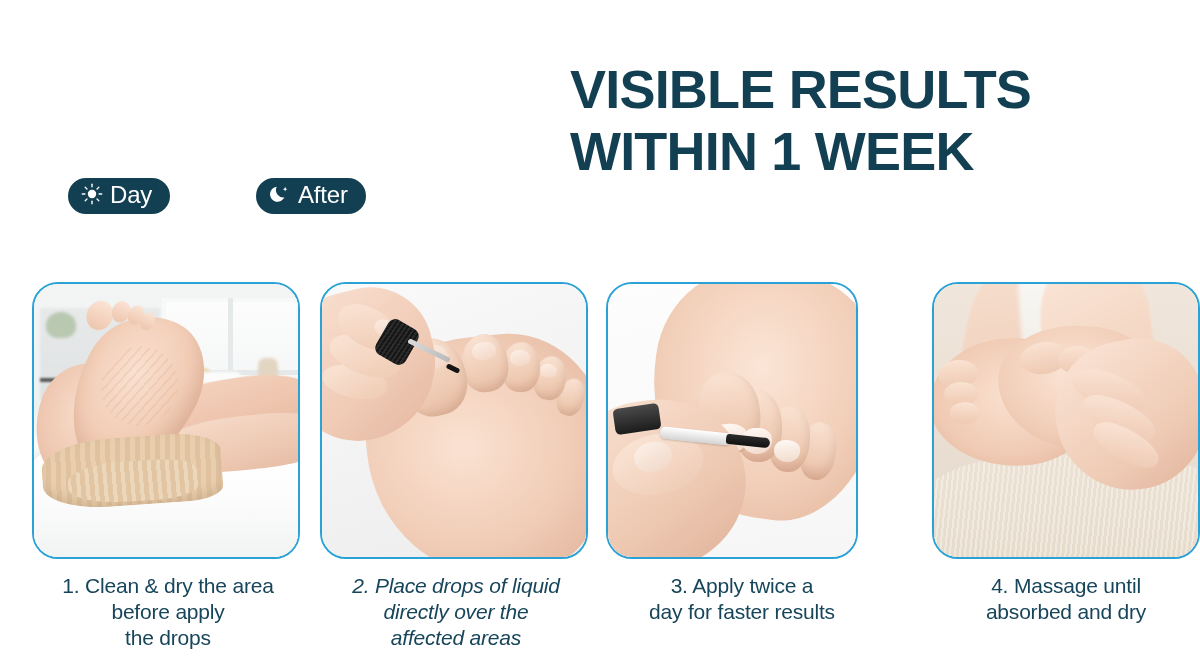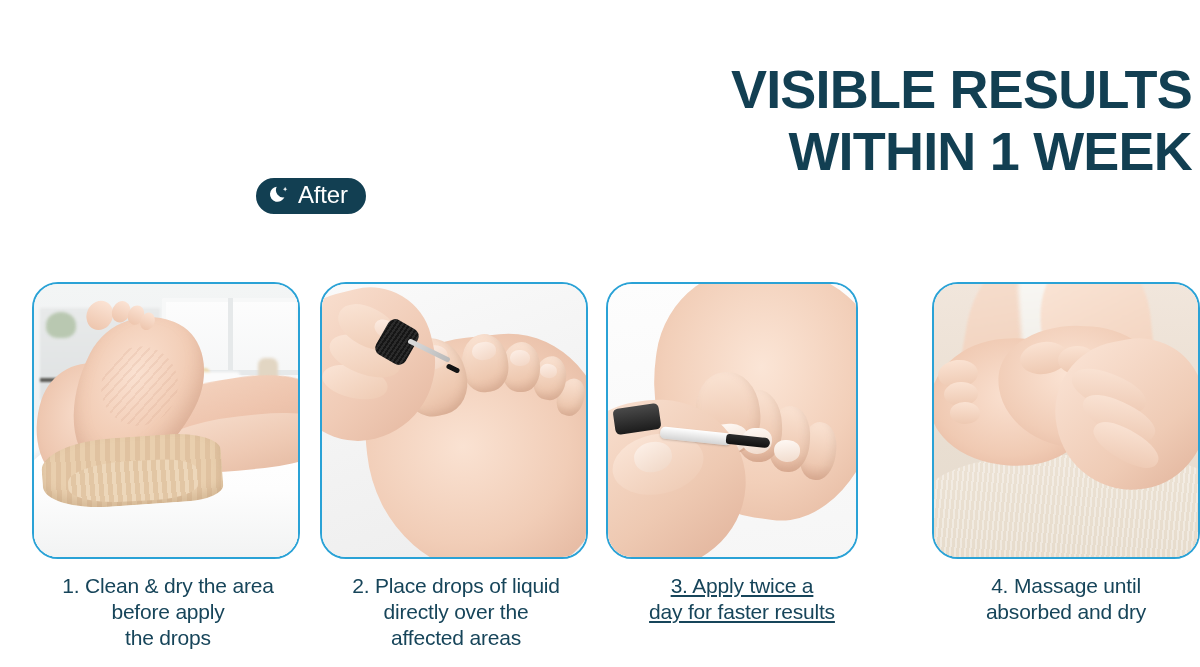--- a/index.html
+++ b/index.html
@@ -77,21 +77,21 @@
     top: -1px;
   }
   .badge-icon { display: block; flex: none; }
 
   
   .headline {
     position: absolute;
     left: 570px;
     top: 58px;
     width: 622px;
-    text-align: right;
+    text-align: left;
     color: #123F52;
     font-size: 54px;
     line-height: 62px;
     font-weight: 700;
     letter-spacing: -0.8px;
     white-space: pre-line;
   }
 
   
   .cards-row {
@@ -101,21 +101,21 @@
     width: 1068px;
     height: 385px;
   }
   .card-col {
     position: absolute;
     top: 0;
     width: 272px;
     height: 385px;
   }
   .card-col-1 { left: 32px;  }
-  .card-col-2 { left: 320px; }
+  .card-col-2 { left: 320px; font-style: italic; }
   .card-col-3 { left: 606px; }
   .card-col-4 { left: 932px; }
 
   .photo-frame {
     position: relative;
     width: 268px;
     height: 277px;
     border: 2.5px solid #2AA2D6;
     border-radius: 26px;
     overflow: hidden;
@@ -134,21 +134,21 @@
     text-align: center;
     color: #17455A;
     font-size: 21px;
     line-height: 26px;
     font-weight: 400;
     letter-spacing: -0.2px;
     white-space: pre-line;
   }
   .caption.wide { width: 300px; margin-left: -14px; }
   .caption.w2   { width: 290px; margin-left: -9px; }
-  .caption.w3   { width: 276px; margin-left: -2px; text-decoration: underline; }
+  .caption.w3   { width: 276px; margin-left: -2px; }
   .caption.w4   { width: 268px; }
 
   
   .p1-bg {
     position: absolute; inset: 0;
     background:
       linear-gradient(180deg, #f3f5f5 0%, #eef1f2 46%, #fbfbfb 60%, #ffffff 100%);
   }
   .p1-shelfA {
     position:absolute; left:128px; top:14px; width:138px; height:150px;
@@ -444,20 +444,38 @@
   }
 </style>
 </head>
 <body>
 
 <div class="top-section">
 
 
   <div class="badge-row">
 
+    <div class="badge badge-day">
+      <span class="badge-icon">
+        <svg width="22" height="22" viewBox="0 0 24 24" aria-hidden="true">
+          <circle cx="12" cy="12" r="4.6" fill="#ffffff"></circle>
+          <g stroke="#ffffff" stroke-width="1.5" stroke-linecap="round">
+            <line x1="12" y1="1.4" x2="12" y2="4.2"></line>
+            <line x1="12" y1="19.8" x2="12" y2="22.6"></line>
+            <line x1="1.4" y1="12" x2="4.2" y2="12"></line>
+            <line x1="19.8" y1="12" x2="22.6" y2="12"></line>
+            <line x1="4.5" y1="4.5" x2="6.5" y2="6.5"></line>
+            <line x1="17.5" y1="17.5" x2="19.5" y2="19.5"></line>
+            <line x1="19.5" y1="4.5" x2="17.5" y2="6.5"></line>
+            <line x1="6.5" y1="17.5" x2="4.5" y2="19.5"></line>
+          </g>
+        </svg>
+      </span>
+      <span class="badge-label">Day</span>
+    </div>
 
     <div class="badge badge-night">
       <span class="badge-icon">
         <svg width="22" height="22" viewBox="0 0 24 24" aria-hidden="true">
           <path d="M16.8 15.6A8 8 0 0 1 8.4 4.2a8.2 8.2 0 1 0 8.4 11.4z" fill="#ffffff"></path>
           <path d="M17.6 4.2l.75 1.75 1.75.75-1.75.75-.75 1.75-.75-1.75-1.75-.75 1.75-.75z" fill="#ffffff"></path>
         </svg>
       </span>
       <span class="badge-label">After</span>
     </div>

